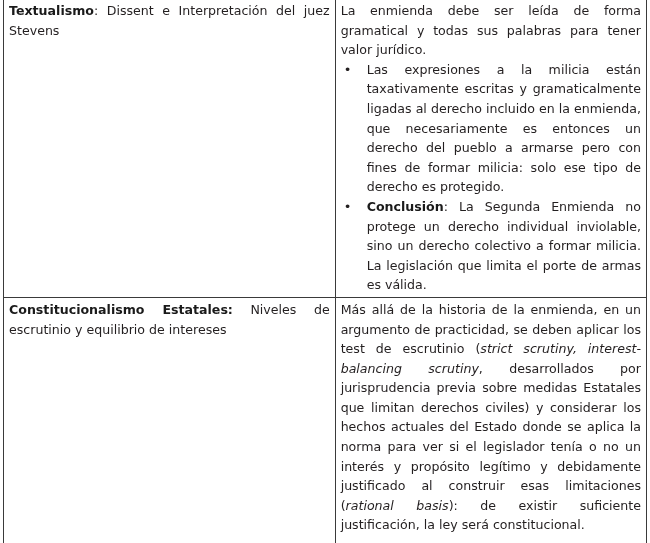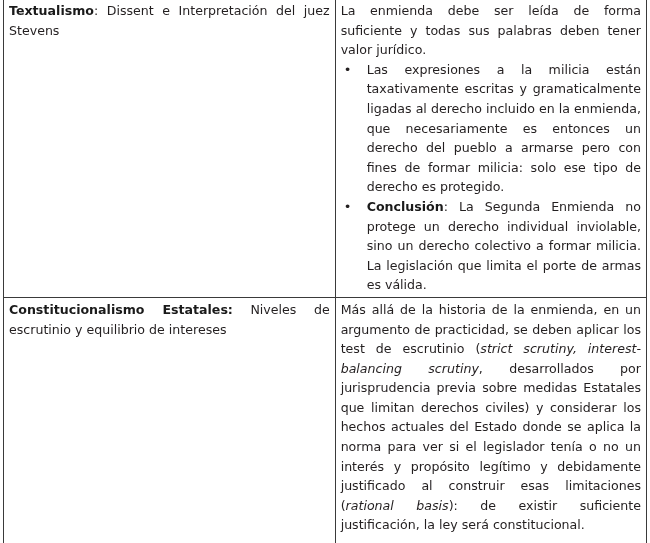--- a/index.html
+++ b/index.html
@@ -34,21 +34,21 @@
   <colgroup>
       <col class="col-left">
       <col class="col-right">
     </colgroup>
   <tbody>
       <tr class="row1">
     <td class="left">
       <b>Textualismo</b><span>: Dissent e Interpretación del juez Stevens</span>
     </td>
     <td class="right">
-      <div>La enmienda debe ser leída de forma suficiente y todas sus palabras deben tener valor jurídico.</div>
+      <div>La enmienda debe ser leída de forma gramatical y todas sus palabras para tener valor jurídico.</div>
       <ul class="bullets">
         <li>
           <span class="bullet">•</span>
           <span>Las expresiones a la milicia están taxativamente escritas y gramaticalmente ligadas al derecho incluido en la enmienda, que necesariamente es entonces un derecho del pueblo a armarse pero con fines de formar milicia: solo ese tipo de derecho es protegido.</span>
         </li>
         <li>
           <span class="bullet">•</span>
           <b>Conclusión</b><span>: La Segunda Enmienda no protege un derecho individual inviolable, sino un derecho colectivo a formar milicia. La legislación que limita el porte de armas es válida.</span>
         </li>
       </ul>

